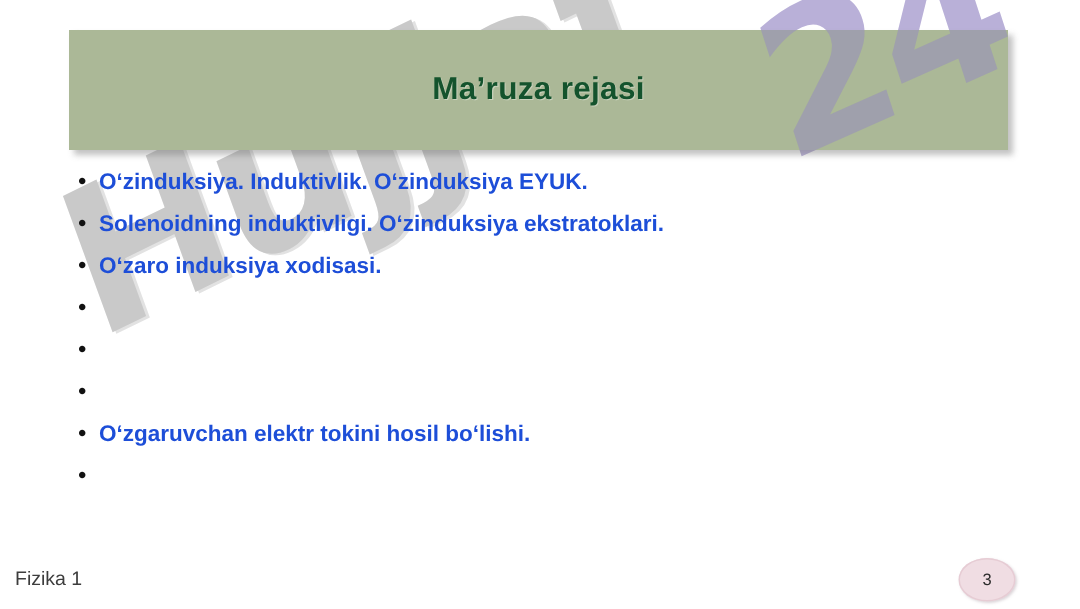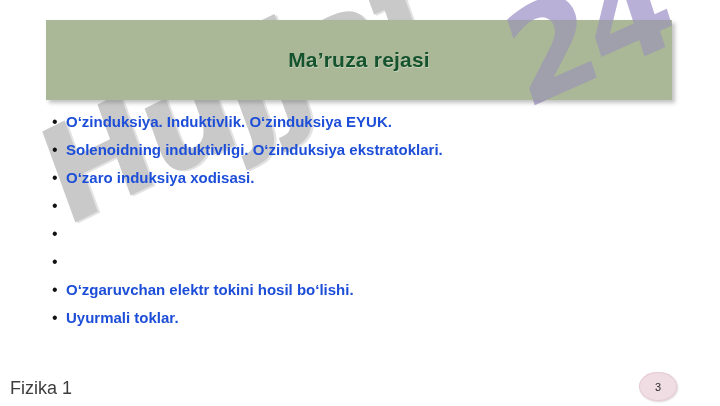--- a/index.html
+++ b/index.html
@@ -125,21 +125,21 @@
     line-height: 28px;
     color: #1d4ed8;
     white-space: nowrap;
   }
 
   
   #footer-label {
     position: absolute;
     left: 10px;
     top: 378px;
-    font-size: 18px;
+    font-size: 13px;
     font-weight: normal;
     color: #3d3d3d;
     z-index: 3;
   }
   #page-badge {
     position: absolute;
     left: 639px;
     top: 372px;
     width: 38px;
     height: 29px;
@@ -200,21 +200,20 @@
       <span class="bullet-mark">•</span>
     </div>
 
     <div class="bullet-row">
       <span class="bullet-mark">•</span>
       <span class="bullet-label">O‘zgaruvchan elektr tokini hosil bo‘lishi.</span>
     </div>
 
     <div class="bullet-row">
       <span class="bullet-mark">•</span>
-      <span class="bullet-label">Uyurmali toklar.</span>
     </div>
 
   </div>
 
   <div id="footer-label">Fizika 1</div>
 
   <div id="page-badge">
     <span id="page-badge-number">3</span>
   </div>
 

